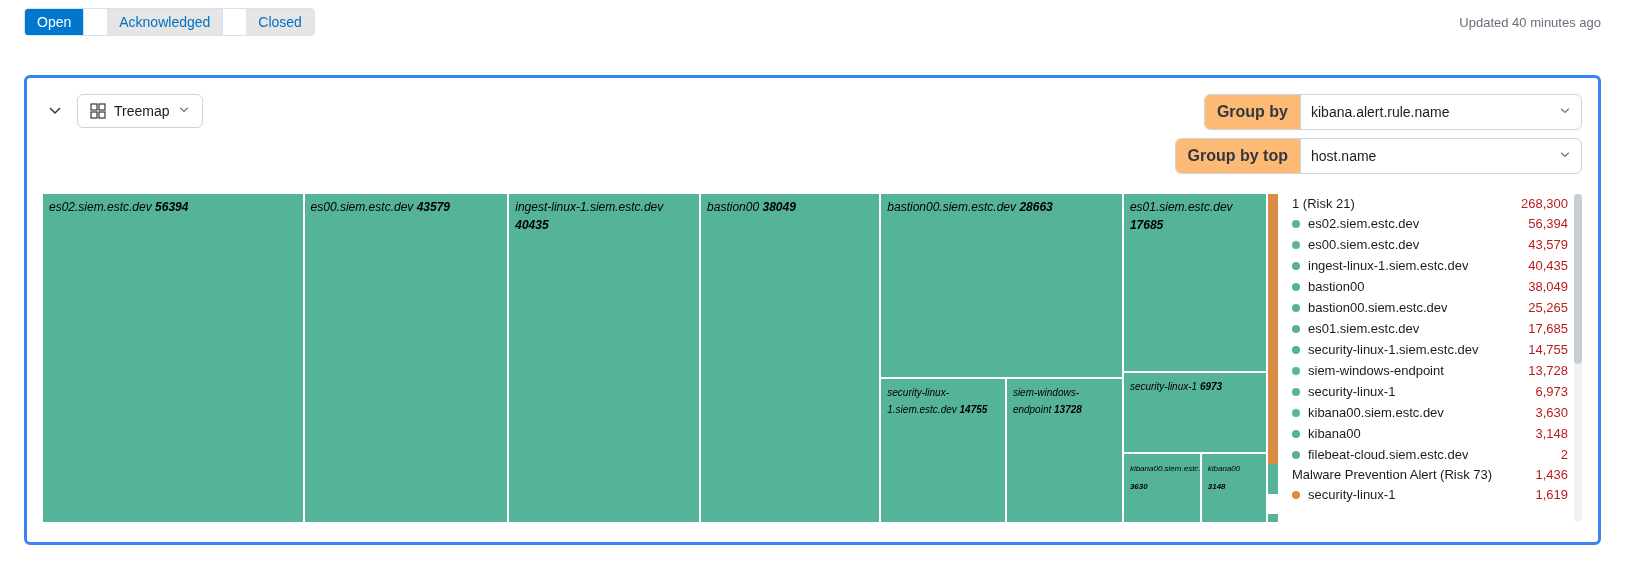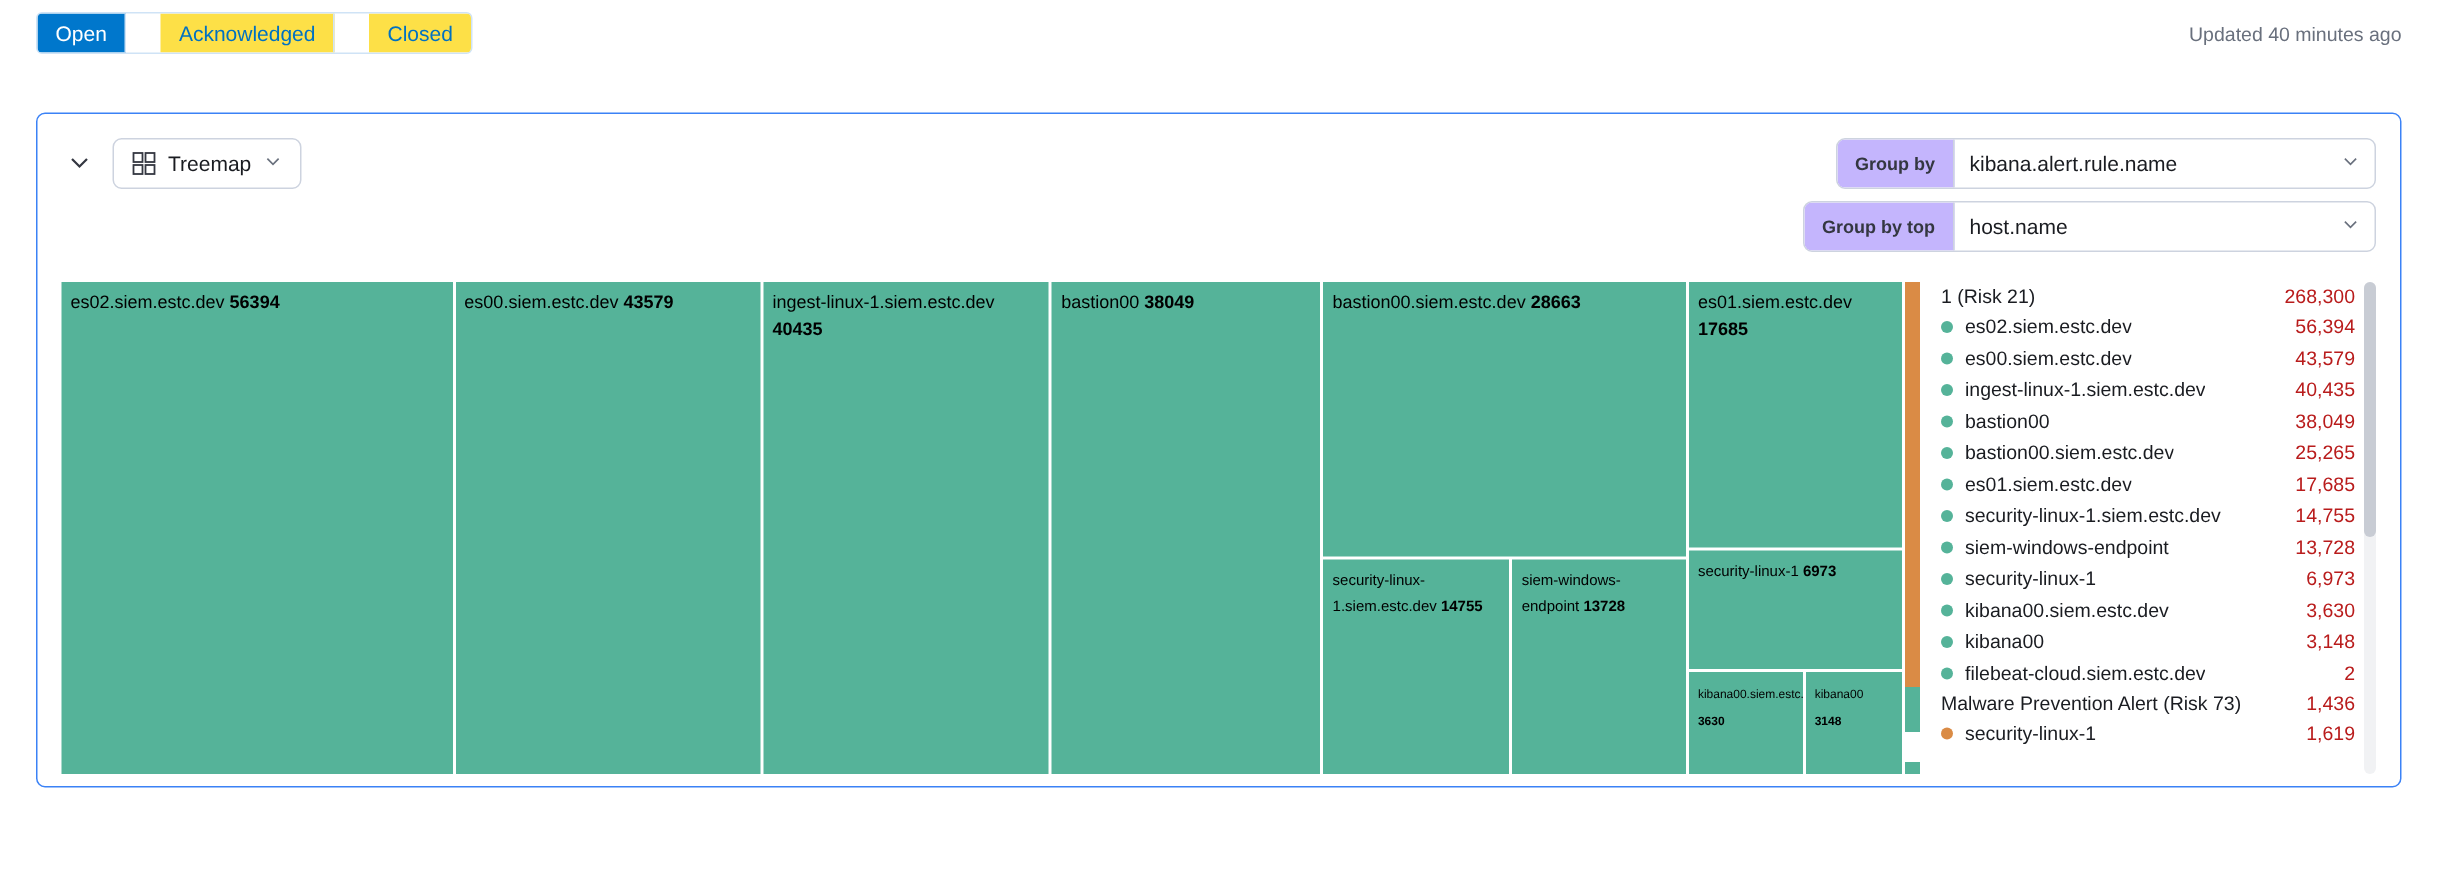--- a/index.html
+++ b/index.html
@@ -20,38 +20,38 @@
     display: inline-flex;
     border-radius: 4px;
     overflow: hidden;
     border: 1px solid #cfe3f6;
     gap: 23px;
   }
   .tab {
     padding: 5px 12px;
     font-size: 14px;
     cursor: pointer;
-    background: #fde047;
+    background: #e5e5e5;
     color: #0071c2;
     border-right: 1px solid #cfe3f6;
   }
   .tab:last-child { border-right: none; }
   .tab.active {
     background: #07c;
     color: #fff;
     font-weight: 500;
   }
   .updated {
     font-size: 13px;
     color: #69707d;
   }
   .panel {
-    border: 1px solid #3b82f6;
+    border: 3px solid #3b82f6;
     border-radius: 6px;
-    padding: 16px 16px 8px 16px;
+    padding: 16px 16px 20px 16px;
     margin-top: 39px;
   }
   .panel-controls {
     display: flex;
     justify-content: space-between;
     align-items: flex-start;
     margin-bottom: 20px;
   }
   .left-controls {
     display: flex;
@@ -88,23 +88,23 @@
   }
   .group-row {
     display: inline-flex;
     align-items: stretch;
     border: 1px solid #cdd3df;
     border-radius: 6px;
     overflow: hidden;
     background: #fff;
   }
   .group-label {
-    background: #c4b5fd;
+    background: #fdba74;
     color: #343741;
-    font-size: 12px;
+    font-size: 16px;
     font-weight: 600;
     padding: 8px 12px;
     display: flex;
     align-items: center;
     border-right: 1px solid #cdd3df;
     white-space: nowrap;
   }
   .group-value {
     min-width: 280px;
     padding: 8px 10px;
@@ -135,20 +135,21 @@
     height: 328px;
     width: 100%;
     gap: 2px;
   }
   .tm-cell {
     background: #55b399;
     color: #000;
     padding: 4px 6px;
     overflow: hidden;
     line-height: 1.25;
+    font-style: italic;
   }
   .tm-cell .lbl { font-size: 12px; }
   .tm-cell .lbl.small { font-size: 10px; }
   .tm-cell .lbl.xsmall { font-size: 8px; }
   .tm-cell .val { font-weight: 700; }
   .tm-col {
     display: flex;
     flex-direction: column;
     gap: 2px;
   }

